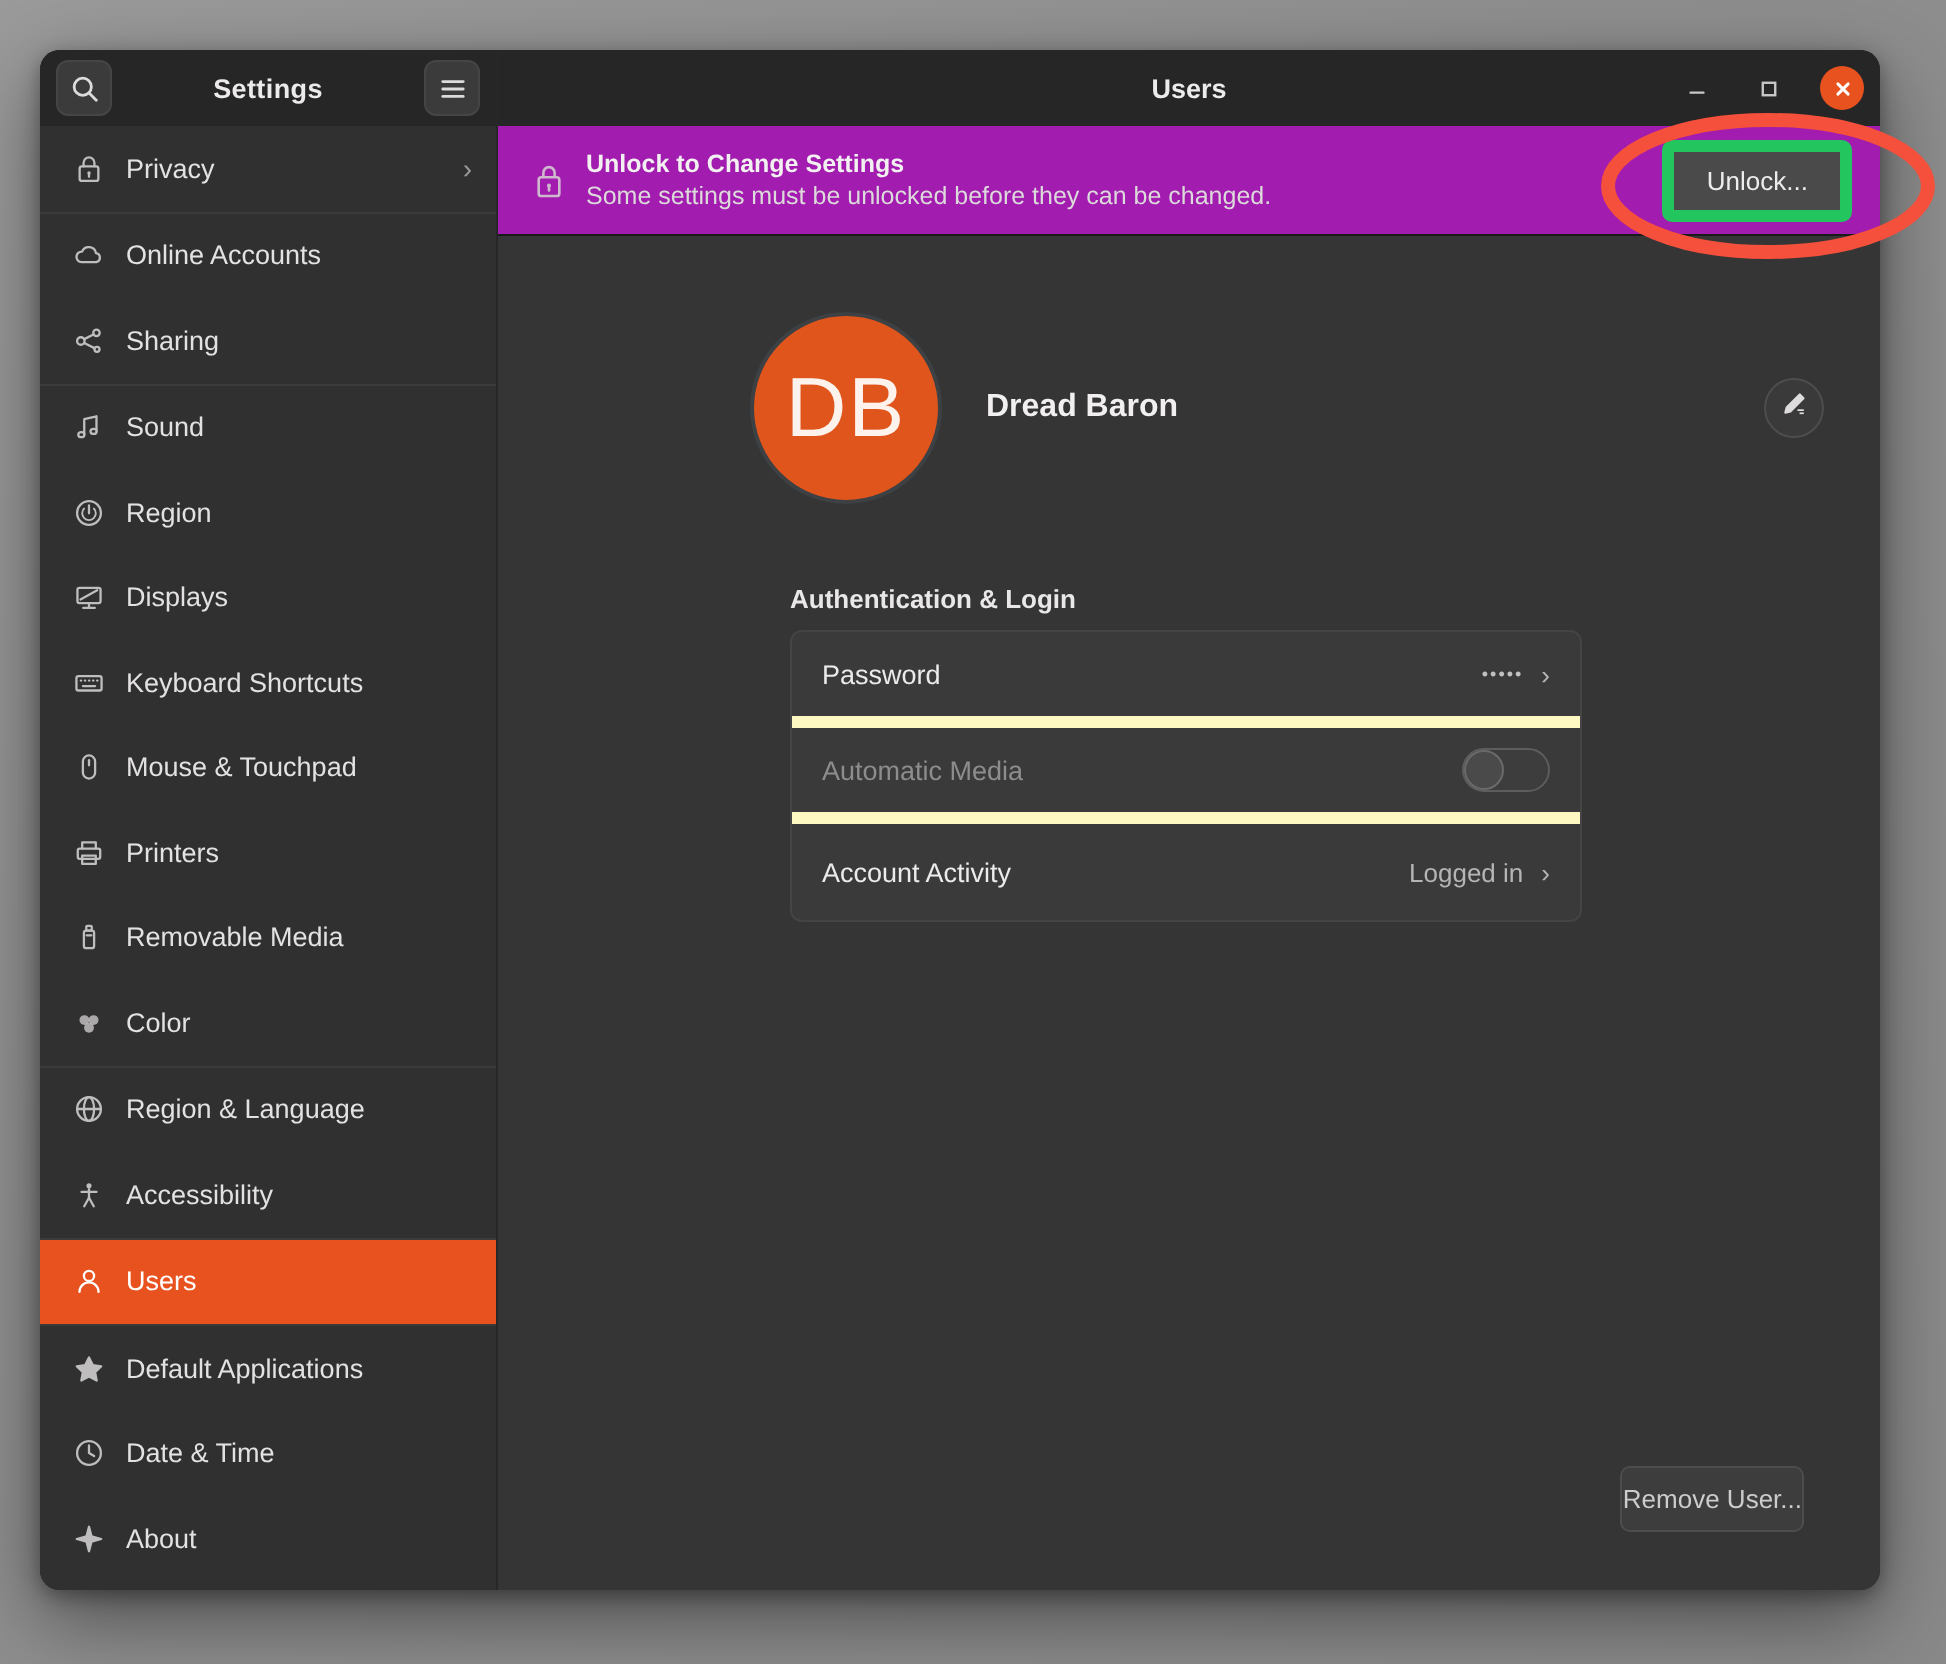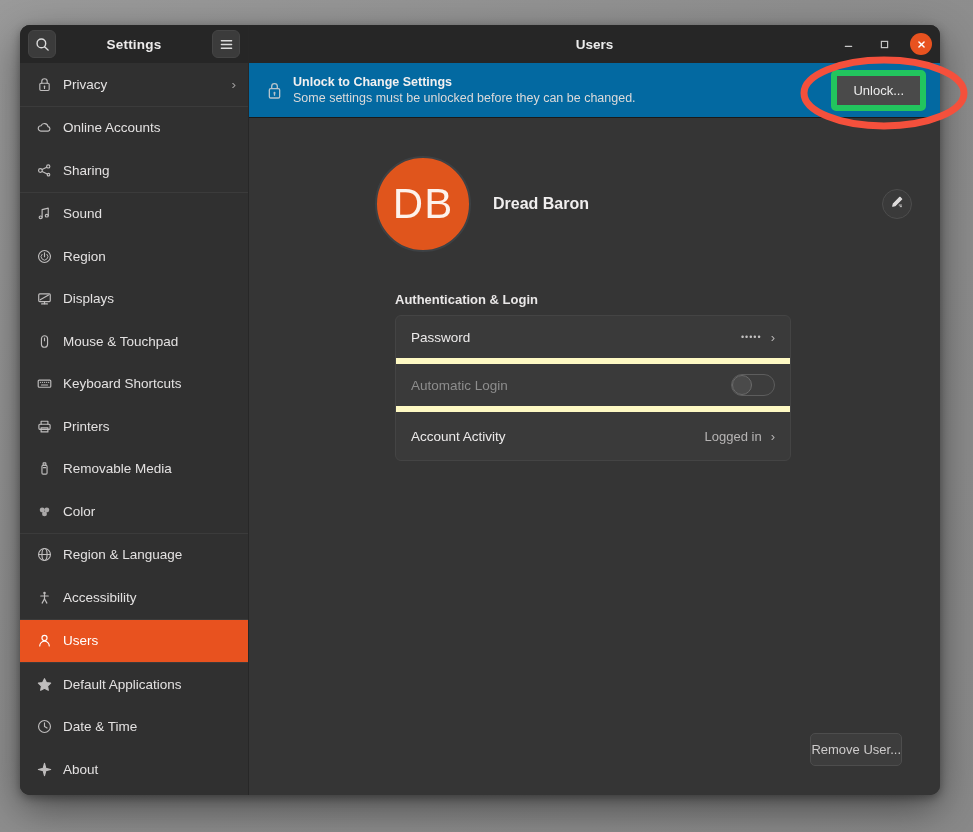--- a/index.html
+++ b/index.html
@@ -158,21 +158,21 @@
     width: 22px; height: 22px;
     border-radius: 50%;
     background: #e8521f;
     color: #fff;
   }
 
   
   #banner {
     height: 55px;
     flex: 0 0 55px;
-    background: #0369a1;
+    background: #a21caf;
     display: flex;
     align-items: center;
     padding: 0 14px 0 14px;
     border-bottom: 1px solid #1a1a1a;
   }
   #banner .lock-ico {
     width: 22px; flex: 0 0 22px;
     display: flex; align-items: center; justify-content: center;
     opacity: .85;
     margin-right: 8px;
@@ -406,39 +406,39 @@
               <line x1="10" y1="13.6" x2="10" y2="16.2"></line>
               <line x1="6.6" y1="16.4" x2="13.4" y2="16.4"></line>
               <line x1="5" y1="11.5" x2="14.8" y2="6"></line>
             </svg>
           </span>
           <span class="label">Displays</span>
         </div>
         <div class="nav-item">
           <span class="ico">
             <svg width="17" height="17" viewBox="0 0 20 20" fill="none" stroke="#d8d6d6" stroke-width="1.35" stroke-linecap="round" stroke-linejoin="round">
-              <rect x="6.4" y="3.2" width="7.2" height="13.6" rx="3.6"></rect>
-              <line x1="10" y1="6" x2="10" y2="9"></line>
-            </svg>
-          </span>
-          <span class="label">Mouse &amp; Touchpad</span>
-        </div>
-        <div class="nav-item">
-          <span class="ico">
-            <svg width="17" height="17" viewBox="0 0 20 20" fill="none" stroke="#d8d6d6" stroke-width="1.35" stroke-linecap="round" stroke-linejoin="round">
               <rect x="2.6" y="6" width="14.8" height="8.4" rx="1.2"></rect>
               <line x1="5.2" y1="8.6" x2="5.4" y2="8.6"></line>
               <line x1="7.6" y1="8.6" x2="7.8" y2="8.6"></line>
               <line x1="10" y1="8.6" x2="10.2" y2="8.6"></line>
               <line x1="12.4" y1="8.6" x2="12.6" y2="8.6"></line>
               <line x1="14.8" y1="8.6" x2="15" y2="8.6"></line>
               <line x1="6.4" y1="11.8" x2="13.6" y2="11.8"></line>
             </svg>
           </span>
           <span class="label">Keyboard Shortcuts</span>
+        </div>
+        <div class="nav-item">
+          <span class="ico">
+            <svg width="17" height="17" viewBox="0 0 20 20" fill="none" stroke="#d8d6d6" stroke-width="1.35" stroke-linecap="round" stroke-linejoin="round">
+              <rect x="6.4" y="3.2" width="7.2" height="13.6" rx="3.6"></rect>
+              <line x1="10" y1="6" x2="10" y2="9"></line>
+            </svg>
+          </span>
+          <span class="label">Mouse &amp; Touchpad</span>
         </div>
         <div class="nav-item">
           <span class="ico">
             <svg width="17" height="17" viewBox="0 0 20 20" fill="none" stroke="#d8d6d6" stroke-width="1.35" stroke-linecap="round" stroke-linejoin="round">
               <path d="M6 7.4V3.8h8V7.4"></path>
               <rect x="3.4" y="7.4" width="13.2" height="6" rx="1.2"></rect>
               <rect x="6" y="11.6" width="8" height="4.8"></rect>
             </svg>
           </span>
           <span class="label">Printers</span>
@@ -585,21 +585,21 @@
 
       <div class="list-card" id="auth-list">
           <div class="list-row">
             <span class="rl">Password</span>
             <span class="rr">
               <span class="dots">•••••</span>
               <span>›</span>
             </span>
           </div>
           <div class="list-row disabled">
-            <span class="rl">Automatic Login</span>
+            <span class="rl">Automatic Media</span>
             <span class="rr">
               <span class="toggle">
                 <span class="knob"></span>
               </span>
             </span>
           </div>
           <div class="list-row">
             <span class="rl">Account Activity</span>
             <span class="rr">
               <span>Logged in</span>

